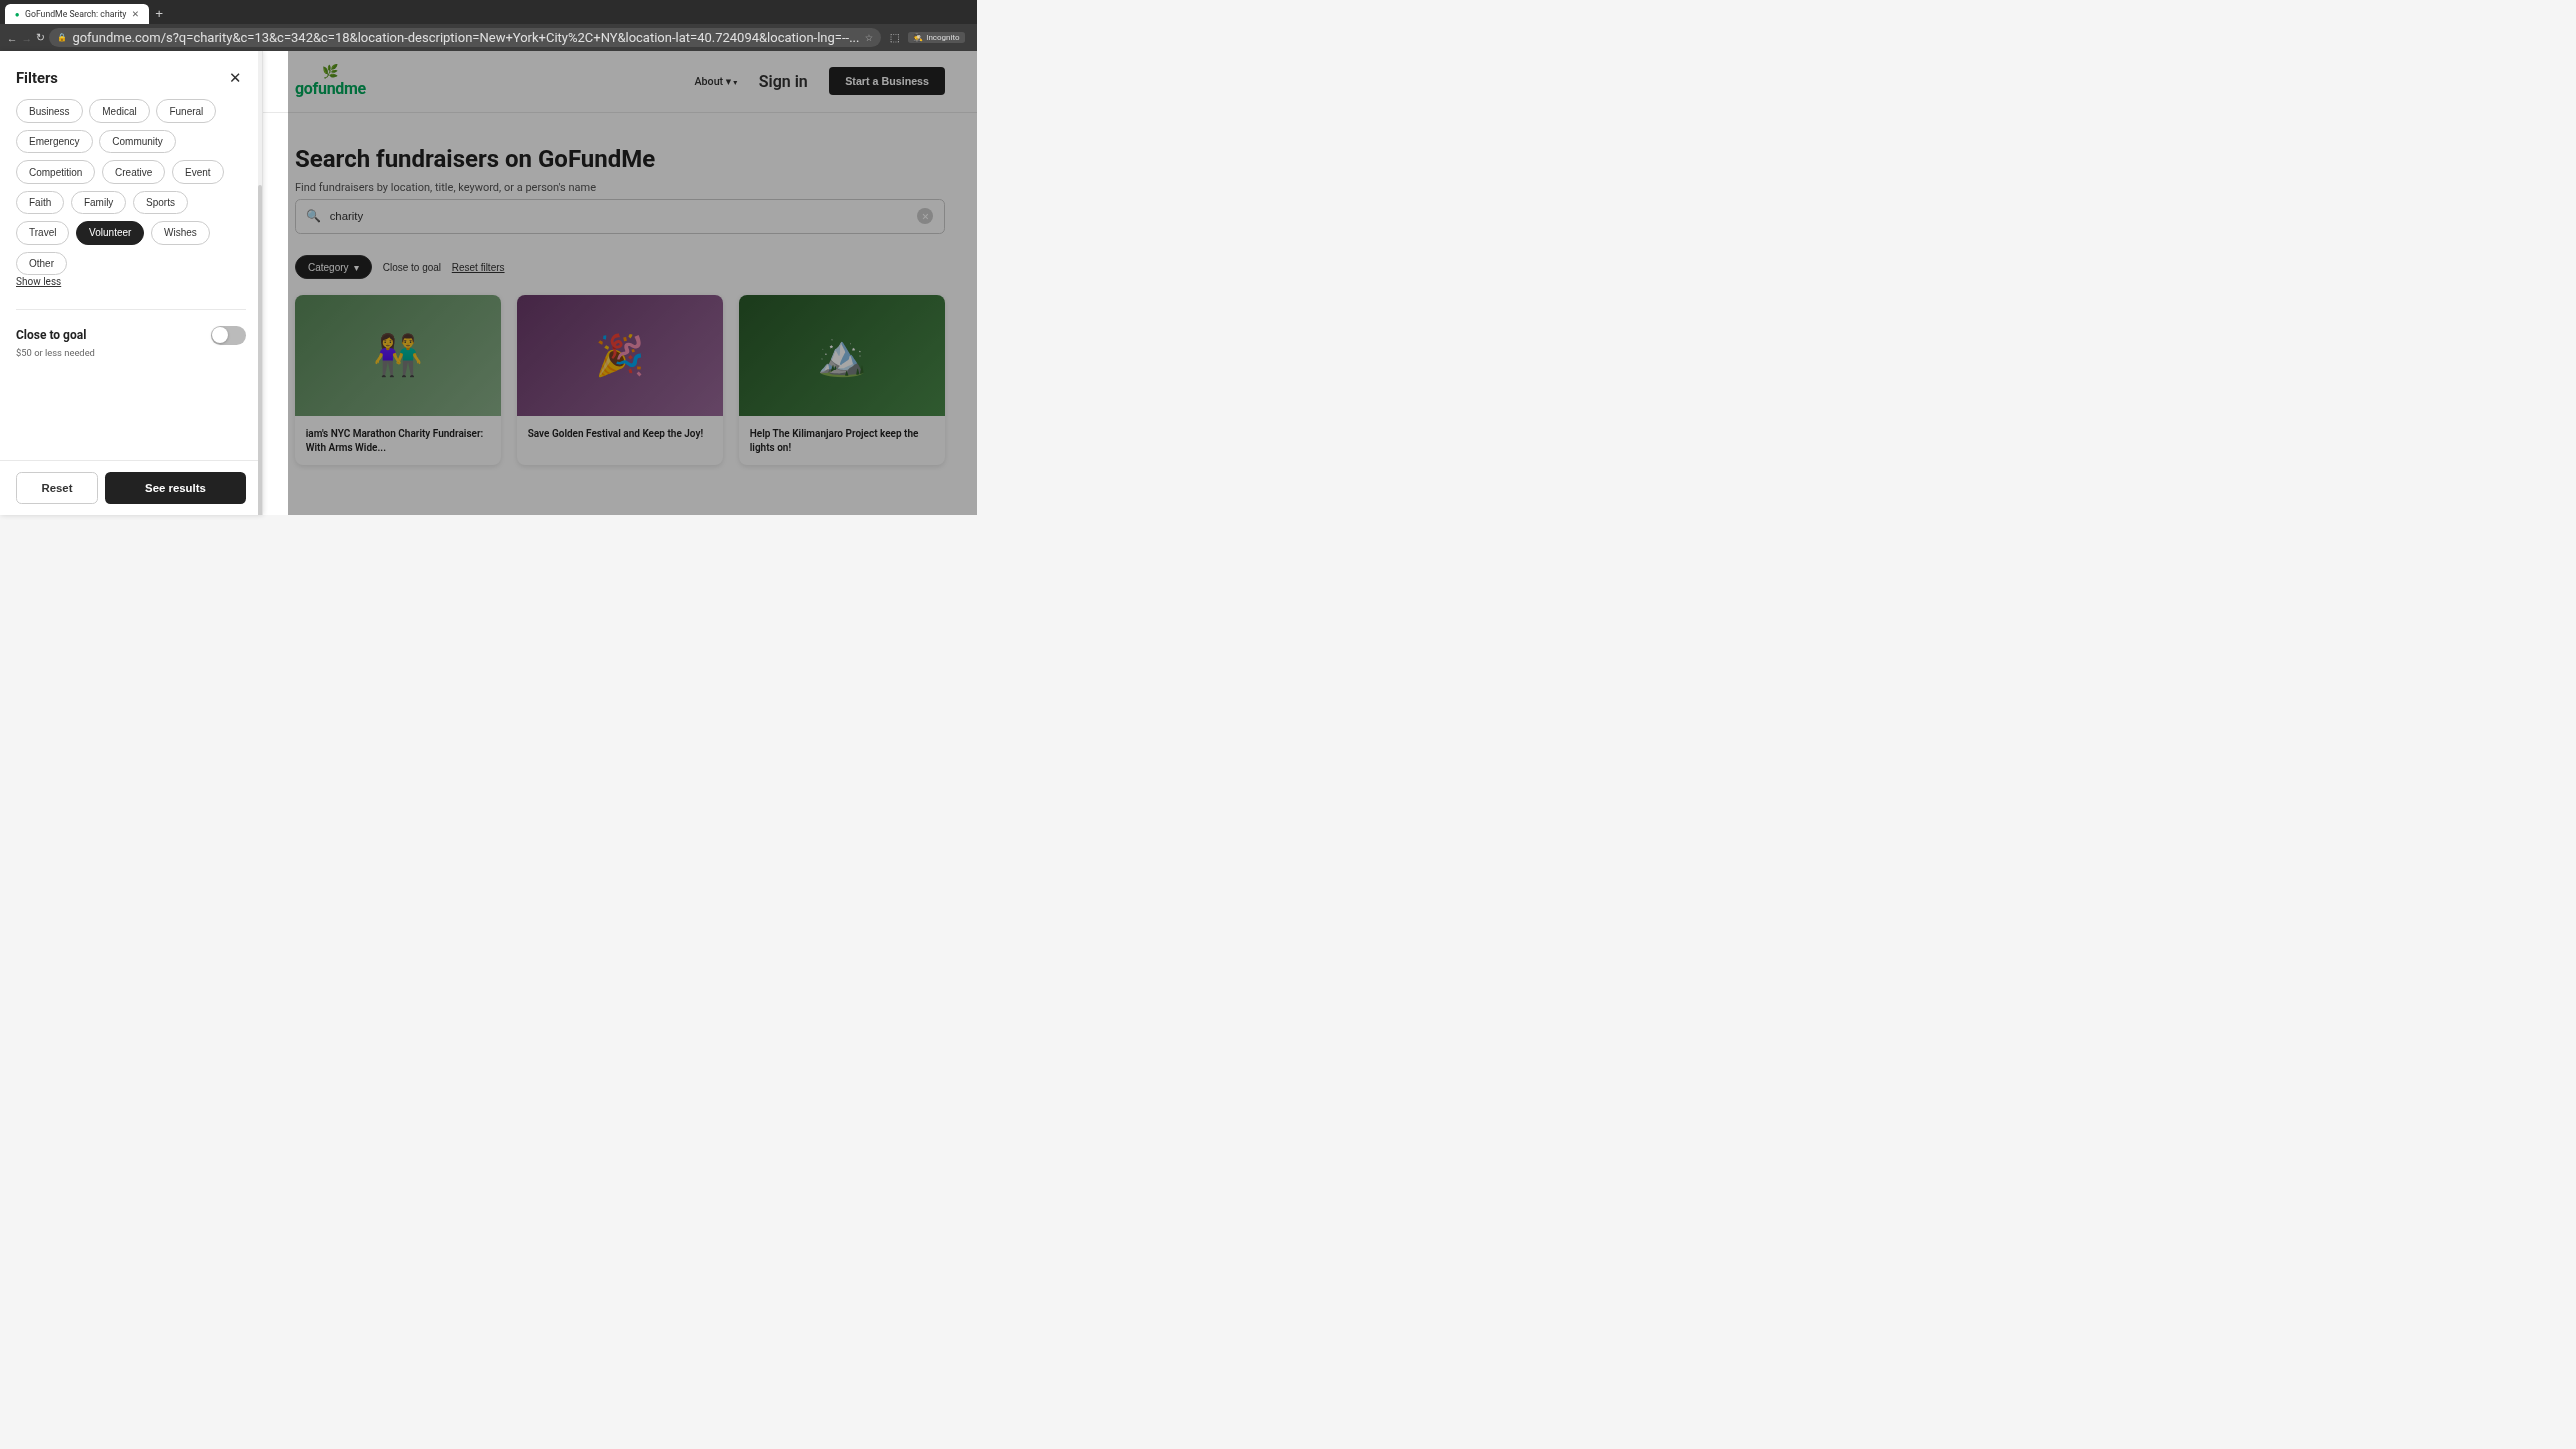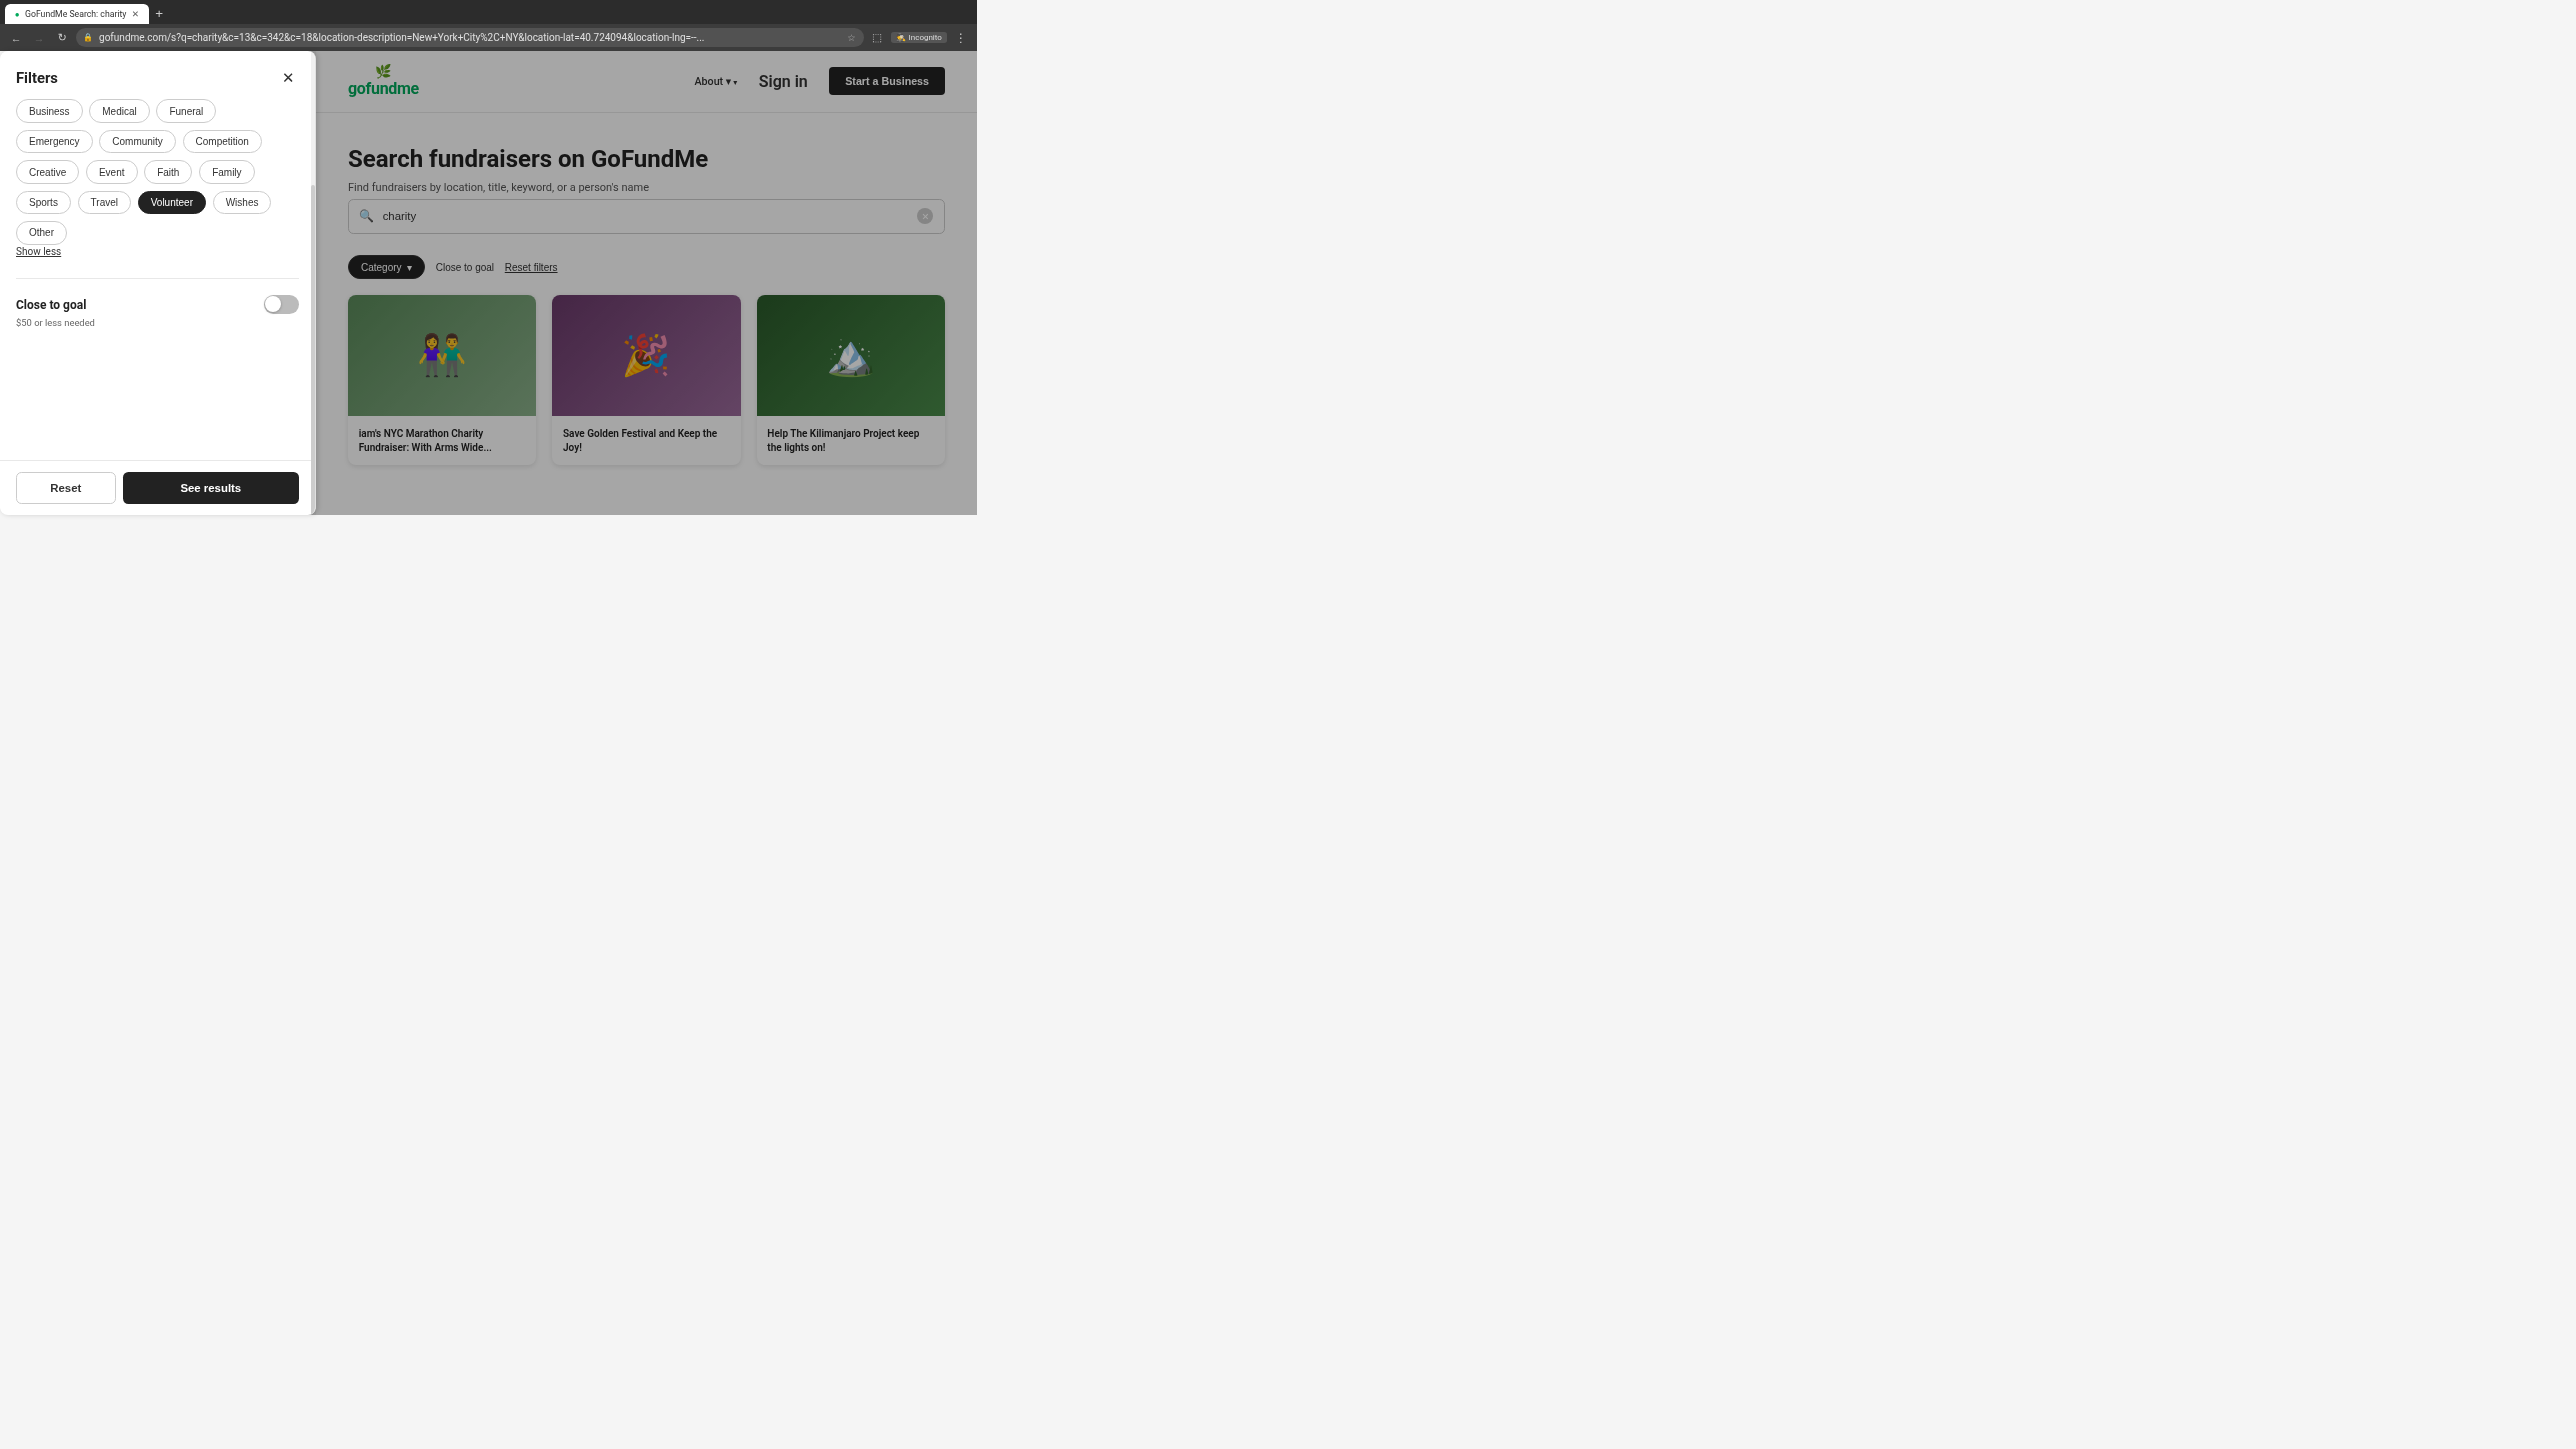--- a/index.html
+++ b/index.html
@@ -40,31 +40,30 @@
     
     .main-content {
       display: flex;
       width: 100%;
       height: calc(100% - 83px);
       position: relative;
     }
 
     
     .filter-panel {
-      width: 316px;
+      width: 263px;
       background: #fff;
       border-right: 0.7px solid #e0e0e0;
       height: 100%;
       display: flex;
       flex-direction: column;
       position: relative;
       z-index: 10;
       box-shadow: 1.3px 0 5.4px rgba(0,0,0,0.15);
       overflow: hidden;
-      border-radius: 8px;
     }
     .filter-header {
       display: flex;
       align-items: center;
       justify-content: space-between;
       padding: 16px 16px 10.7px 16px;
     }
     .filter-title {
       font-size: 14.8px;
       font-weight: 700;
@@ -422,21 +421,21 @@
   <button style="background:none; border:none; color:#ccc; font-size:13.4px; cursor:pointer; padding:0 6.7px; line-height:20px;">+</button>
 </div>
 
 <div style="background:#3c3c3c; height:27px; display:flex; align-items:center; padding:0 6.7px; gap:4px;">
   <button class="nav-btn">←</button>
   <button class="nav-btn disabled">→</button>
   <button class="nav-btn">↻</button>
 
   <div style="flex:1; background:#525252; border-radius:13.4px; height:19px; display:flex; align-items:center; padding:0 8px; gap:5.4px; cursor:text;">
     <span style="color:#aaa; font-size:8px;">🔒</span>
-    <span style="flex:1; font-size:10px; color:#e0e0e0; overflow:hidden; text-overflow:ellipsis; white-space:nowrap;">gofundme.com/s?q=charity&amp;c=13&amp;c=342&amp;c=18&amp;location-description=New+York+City%2C+NY&amp;location-lat=40.724094&amp;location-lng=--...</span>
+    <span style="flex:1; font-size:13px; color:#e0e0e0; overflow:hidden; text-overflow:ellipsis; white-space:nowrap;">gofundme.com/s?q=charity&amp;c=13&amp;c=342&amp;c=18&amp;location-description=New+York+City%2C+NY&amp;location-lat=40.724094&amp;location-lng=--...</span>
     <span style="color:#aaa; font-size:9.4px;">☆</span>
   </div>
 
   <div style="display:flex; align-items:center; gap:4px;">
     <button class="toolbar-icon" style="color:#ccc; background:none; border:none; cursor:pointer; font-size:10.7px; width:19px; height:19px;">⬚</button>
     <div style="background:#555; border-radius:2.7px; padding:1.3px 5.4px; font-size:8px; color:#ddd; display:flex; align-items:center; gap:2.7px;">
       <span>🕵</span>
       <span>Incognito</span>
     </div>
     <button class="toolbar-icon" style="color:#ccc; background:none; border:none; cursor:pointer; font-size:12px; width:19px; height:19px;">⋮</button>

